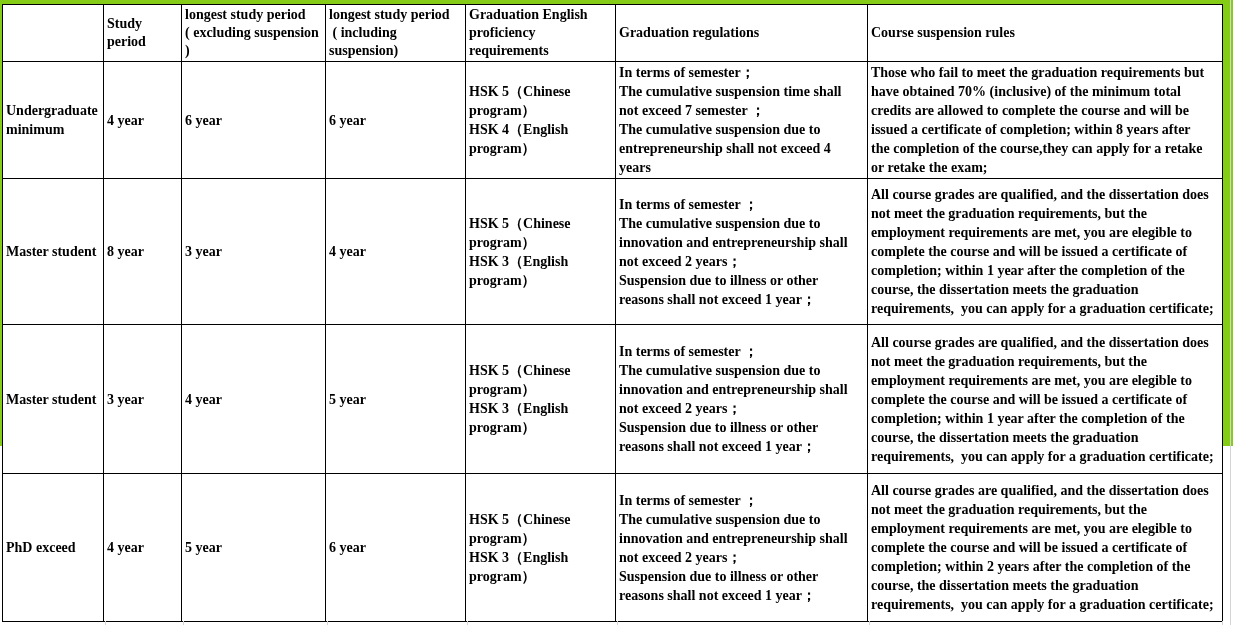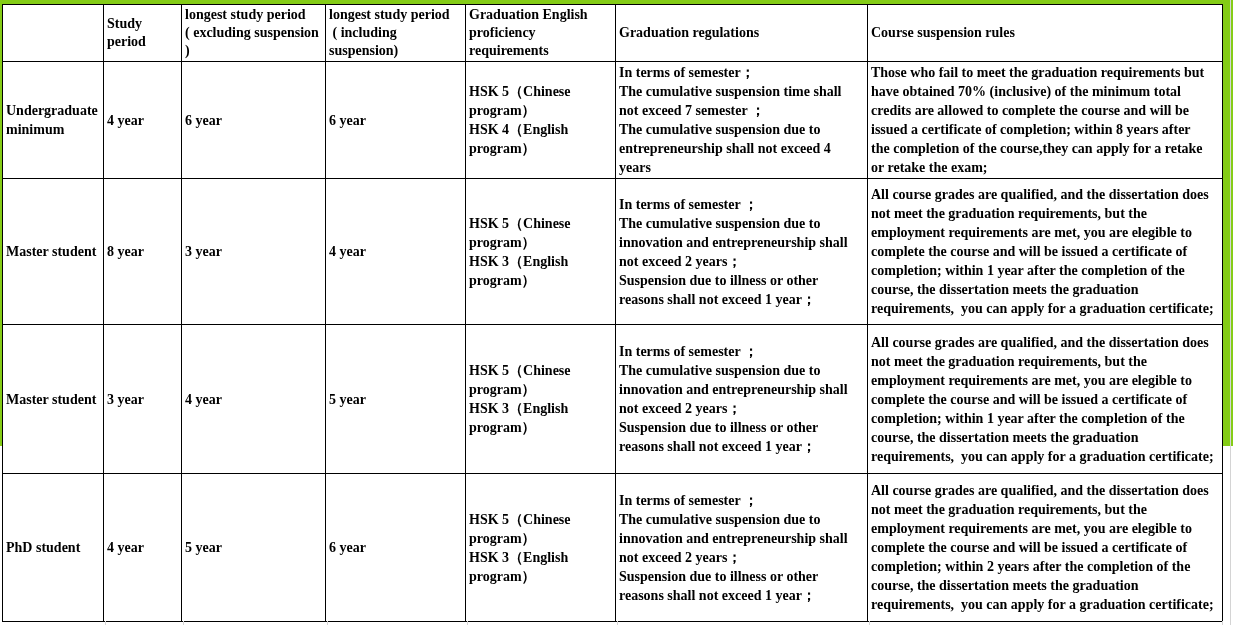--- a/index.html
+++ b/index.html
@@ -156,21 +156,21 @@
         <td>All course grades are qualified, and the dissertation does
 not meet the graduation requirements, but the
 employment requirements are met, you are elegible to
 complete the course and will be issued a certificate of
 completion; within 1 year after the completion of the
 course, the dissertation meets the graduation
 requirements,  you can apply for a graduation certificate;</td>
       </tr>
 
       <tr class="row-3">
-        <td>PhD student</td>
+        <td>PhD exceed</td>
         <td>4 year</td>
         <td>5 year</td>
         <td>6 year</td>
         <td>HSK 5（Chinese
 program）
 HSK 3（English
 program）</td>
         <td>In terms of semester ；
 The cumulative suspension due to
 innovation and entrepreneurship shall

